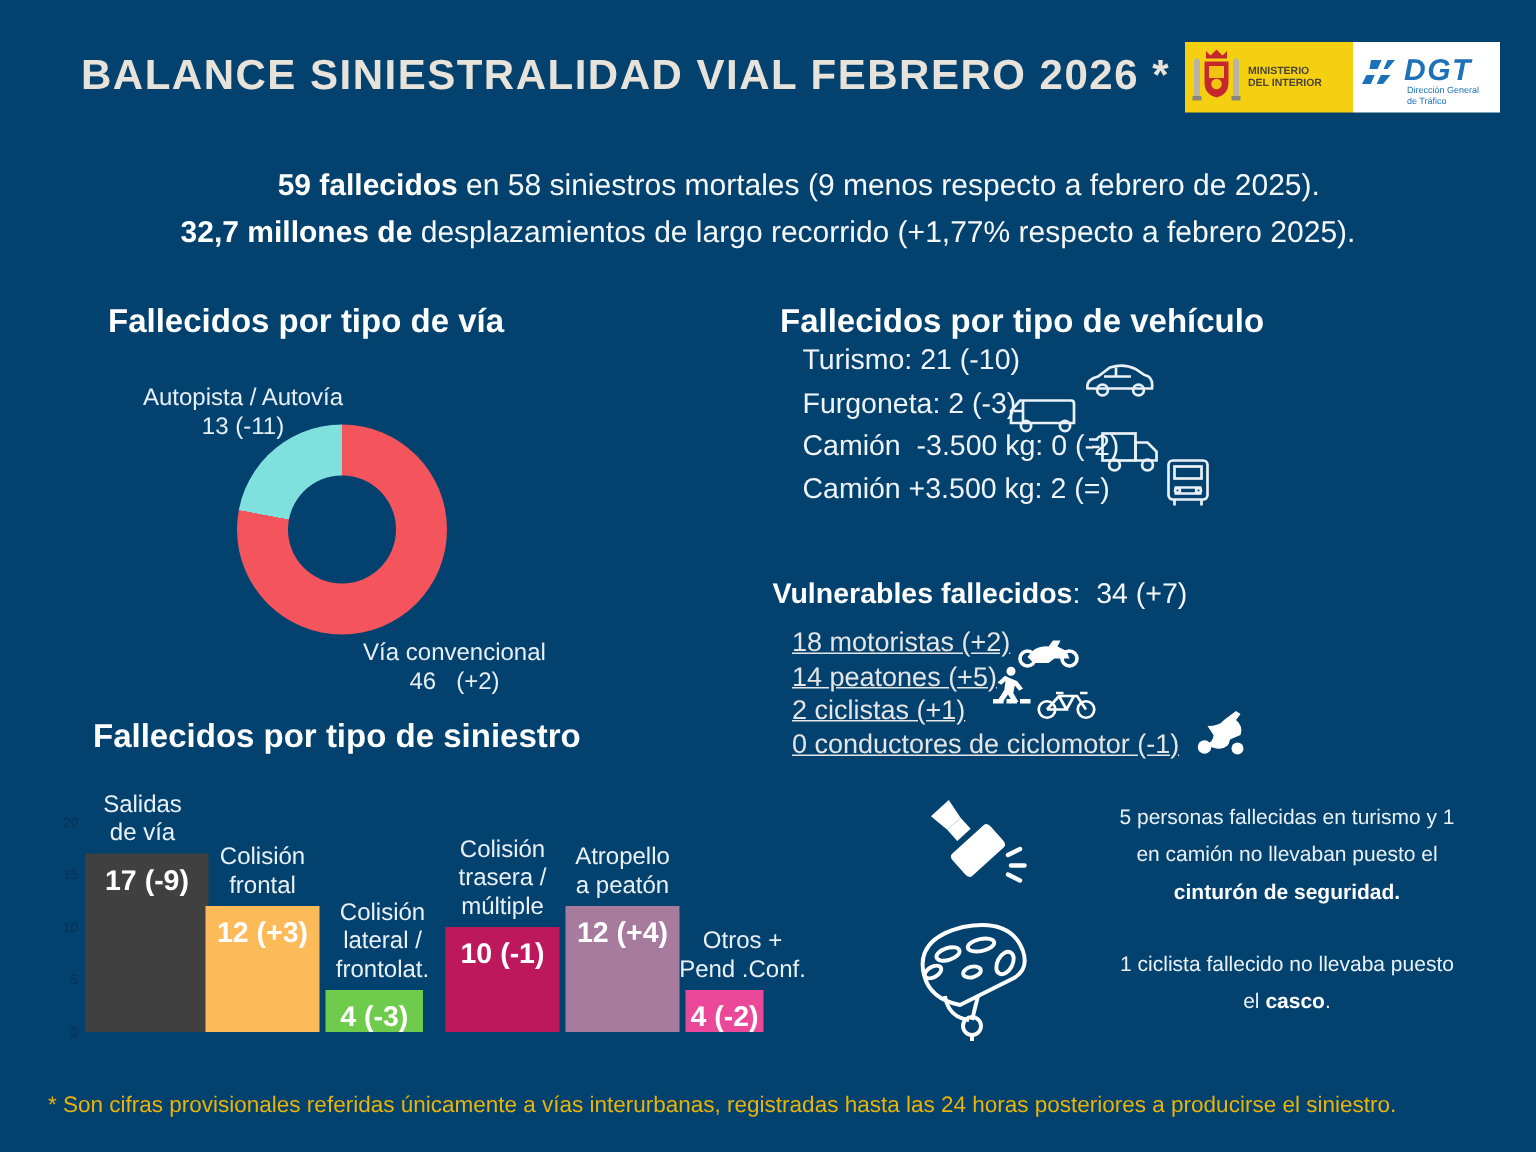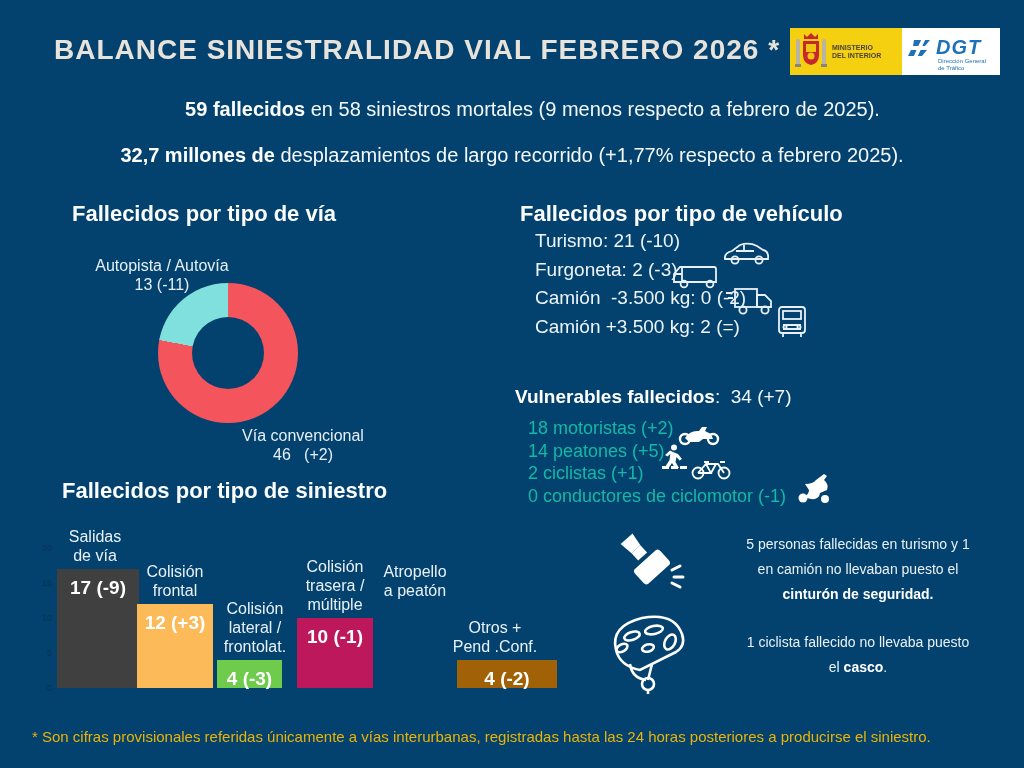--- a/index.html
+++ b/index.html
@@ -22,37 +22,37 @@
   .logo-box { left:790px; top:28px; width:210px; height:47px; display:flex; }
   .logo-ministry { width:112px; height:47px; background:#f5d011; display:flex; align-items:center; gap:4px; padding:3px 4px; }
   .logo-ministry-text { font-size:7px; font-weight:bold; color:#4a4536; line-height:8px; white-space:pre-line; }
   .logo-dgt { width:98px; height:47px; background:#ffffff; position:relative; }
   .dgt-word { position:absolute; left:34px; top:8px; font-size:20px; font-weight:bold; font-style:italic; color:#1d71b8; letter-spacing:1px; }
   .dgt-sub { position:absolute; left:36px; top:30px; font-size:6px; color:#1d71b8; line-height:7px; white-space:pre-line; }
 
   
   .summary-line { left:0; width:1024px; text-align:center; font-size:20px; color:#f4f8fb; white-space:nowrap; }
   .summary-line b { color:#ffffff; }
-  .sum1 { top:98px;padding-left:41px; }
+  .sum1 { top:113px;padding-left:41px; }
   .sum2 { top:144px;text-align:center; }
 
   .section-title { font-size:22px; font-weight:bold; color:#fbfdfe; white-space:nowrap; }
 
   
   .donut { left:158px; top:283px; width:140px; height:140px; border-radius:50%; }
   .donut-hole { left:192px; top:317px; width:72px; height:72px; border-radius:50%; background:#03426e; }
   .donut-label { font-size:16px; color:#e6eff6; text-align:center; line-height:19px; white-space:pre; }
 
   
   .veh-list { left:535px; top:227px; font-size:19px; line-height:28.5px; color:#eef4f9; white-space:pre; }
 
   
   .vul-head { left:515px; top:386px; font-size:19px; color:#f2f7fb; white-space:pre; }
   .vul-head b { color:#ffffff; }
-  .vul-list { left:528px; top:417px; font-size:18px; line-height:22.5px; color:#14b8a6; white-space:pre; }
+  .vul-list { left:528px; top:417px; font-size:18px; line-height:22.5px; color:#e5e5e5; white-space:pre;text-decoration:underline; }
 
   
   .bar-plot { left:38px; top:518px; width:510px; height:172px; }
   .bar { position:absolute; bottom:2px; }
   .bar-value { position:absolute; top:8px; left:0; width:100%; text-align:center; font-size:19px; font-weight:bold; color:#ffffff; white-space:nowrap; }
   .bar-cat { position:absolute; text-align:center; font-size:16px; line-height:19px; color:#e9f1f7; white-space:pre; }
   .ytick { position:absolute; left:0; width:14px; text-align:right; font-size:9px; color:#0a3156; font-weight:normal; }
 
   
   .note { width:330px; text-align:center; font-size:14px; line-height:25px; color:#e9f1f7; }
@@ -211,23 +211,26 @@
     </div>
     <div class="bar-cat" style="left: 167px; width: 100px; bottom: 34px;">Colisión
 lateral /
 frontolat.</div>
     <div class="bar" style="left: 259px; width: 76px; height: 70px; background: #be185d;">
       <div class="bar-value">10 (-1)</div>
     </div>
     <div class="bar-cat" style="left: 247px; width: 100px; bottom: 76px;">Colisión
 trasera /
 múltiple</div>
+    <div class="bar" style="left: 339px; width: 76px; height: 84px; background: rgb(167, 123, 158);">
+      <div class="bar-value">12 (+4)</div>
+    </div>
     <div class="bar-cat" style="left: 327px; width: 100px; bottom: 90px;">Atropello
 a peatón</div>
-    <div class="bar" style="left: 419px; width: 100px; height: 28px; background: #a16207;">
+    <div class="bar" style="left: 419px; width: 52px; height: 28px; background: #ec4899;">
       <div class="bar-value">4 (-2)</div>
     </div>
     <div class="bar-cat" style="left: 407px; width: 100px; bottom: 34px;">Otros +
 Pend .Conf.</div>
   </div>
 
 <span class="abs" style="left:608px; top:523px;">
   <svg width="88" height="88" viewBox="0 0 88 88">
     <g transform="rotate(-42 44 44)">
       <path d="M36 6 h16 l-2 14 h-12 z" fill="#ffffff"></path>

